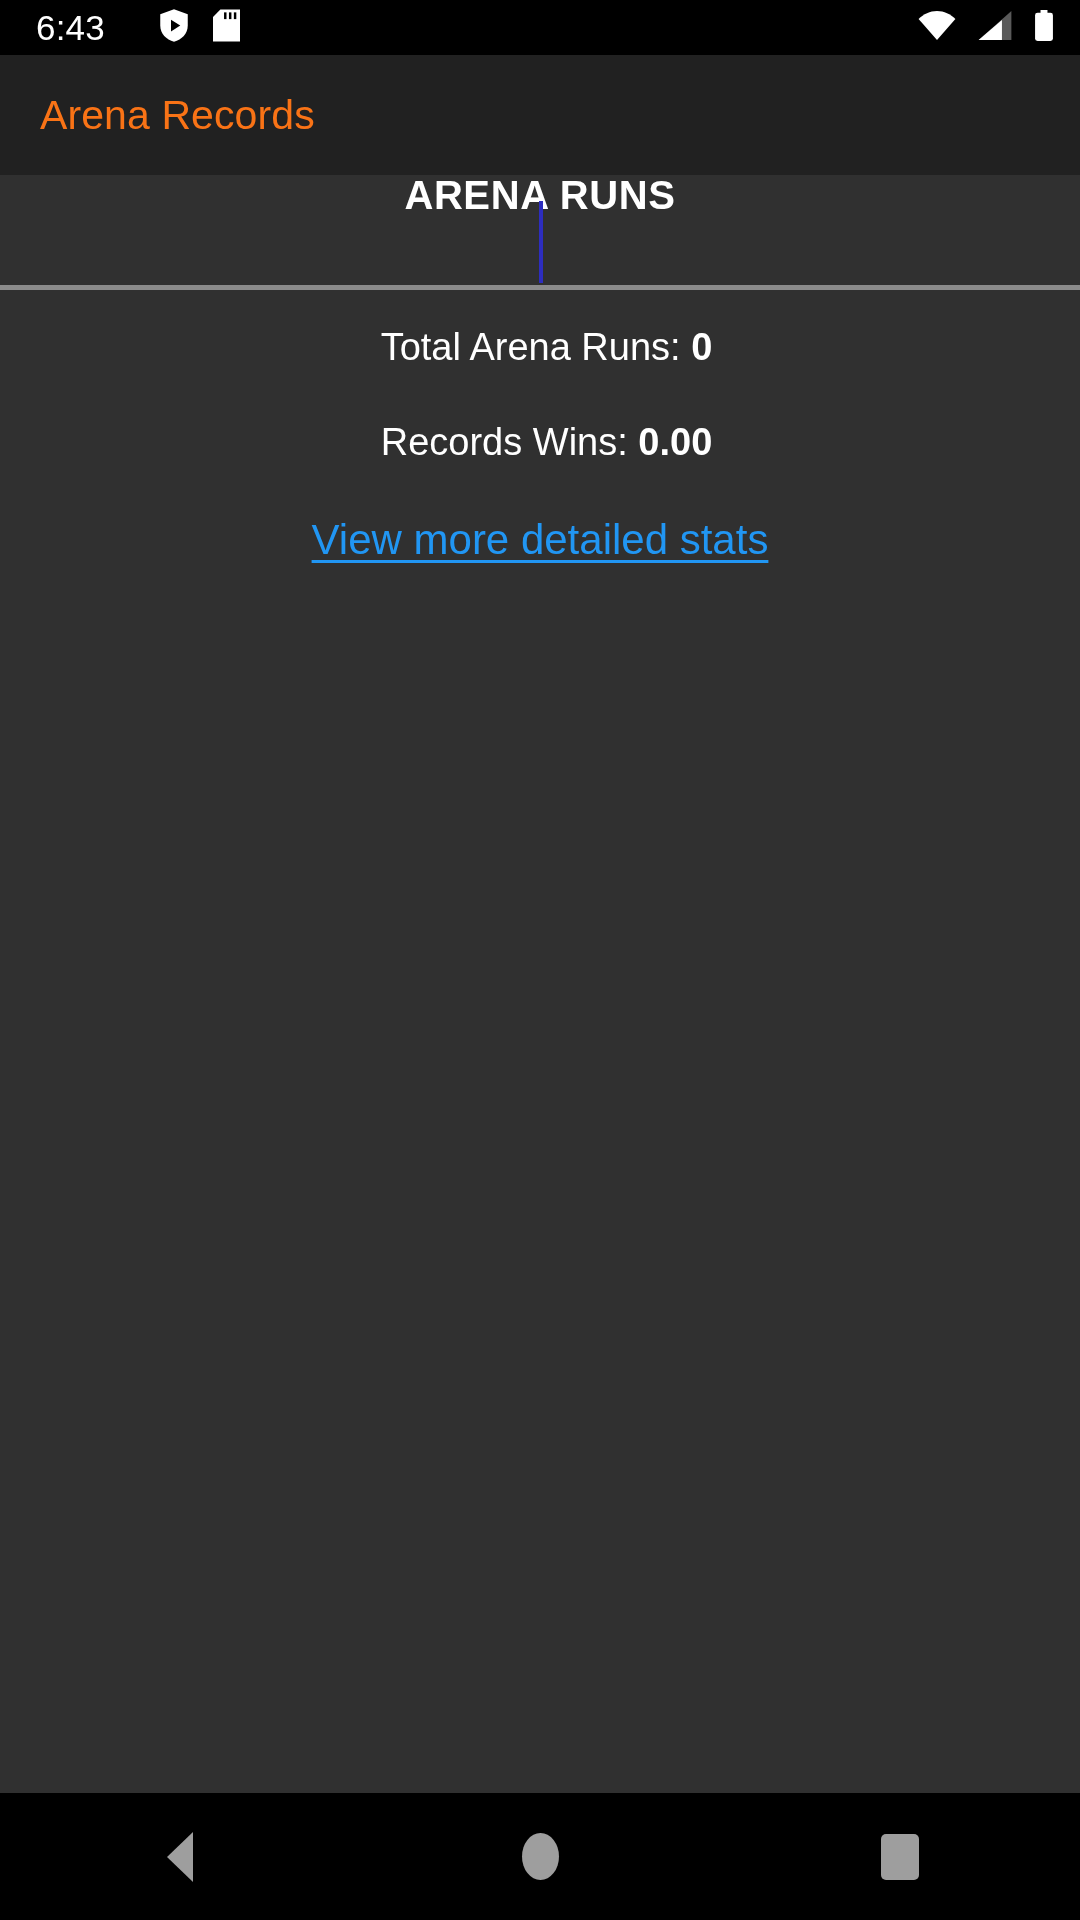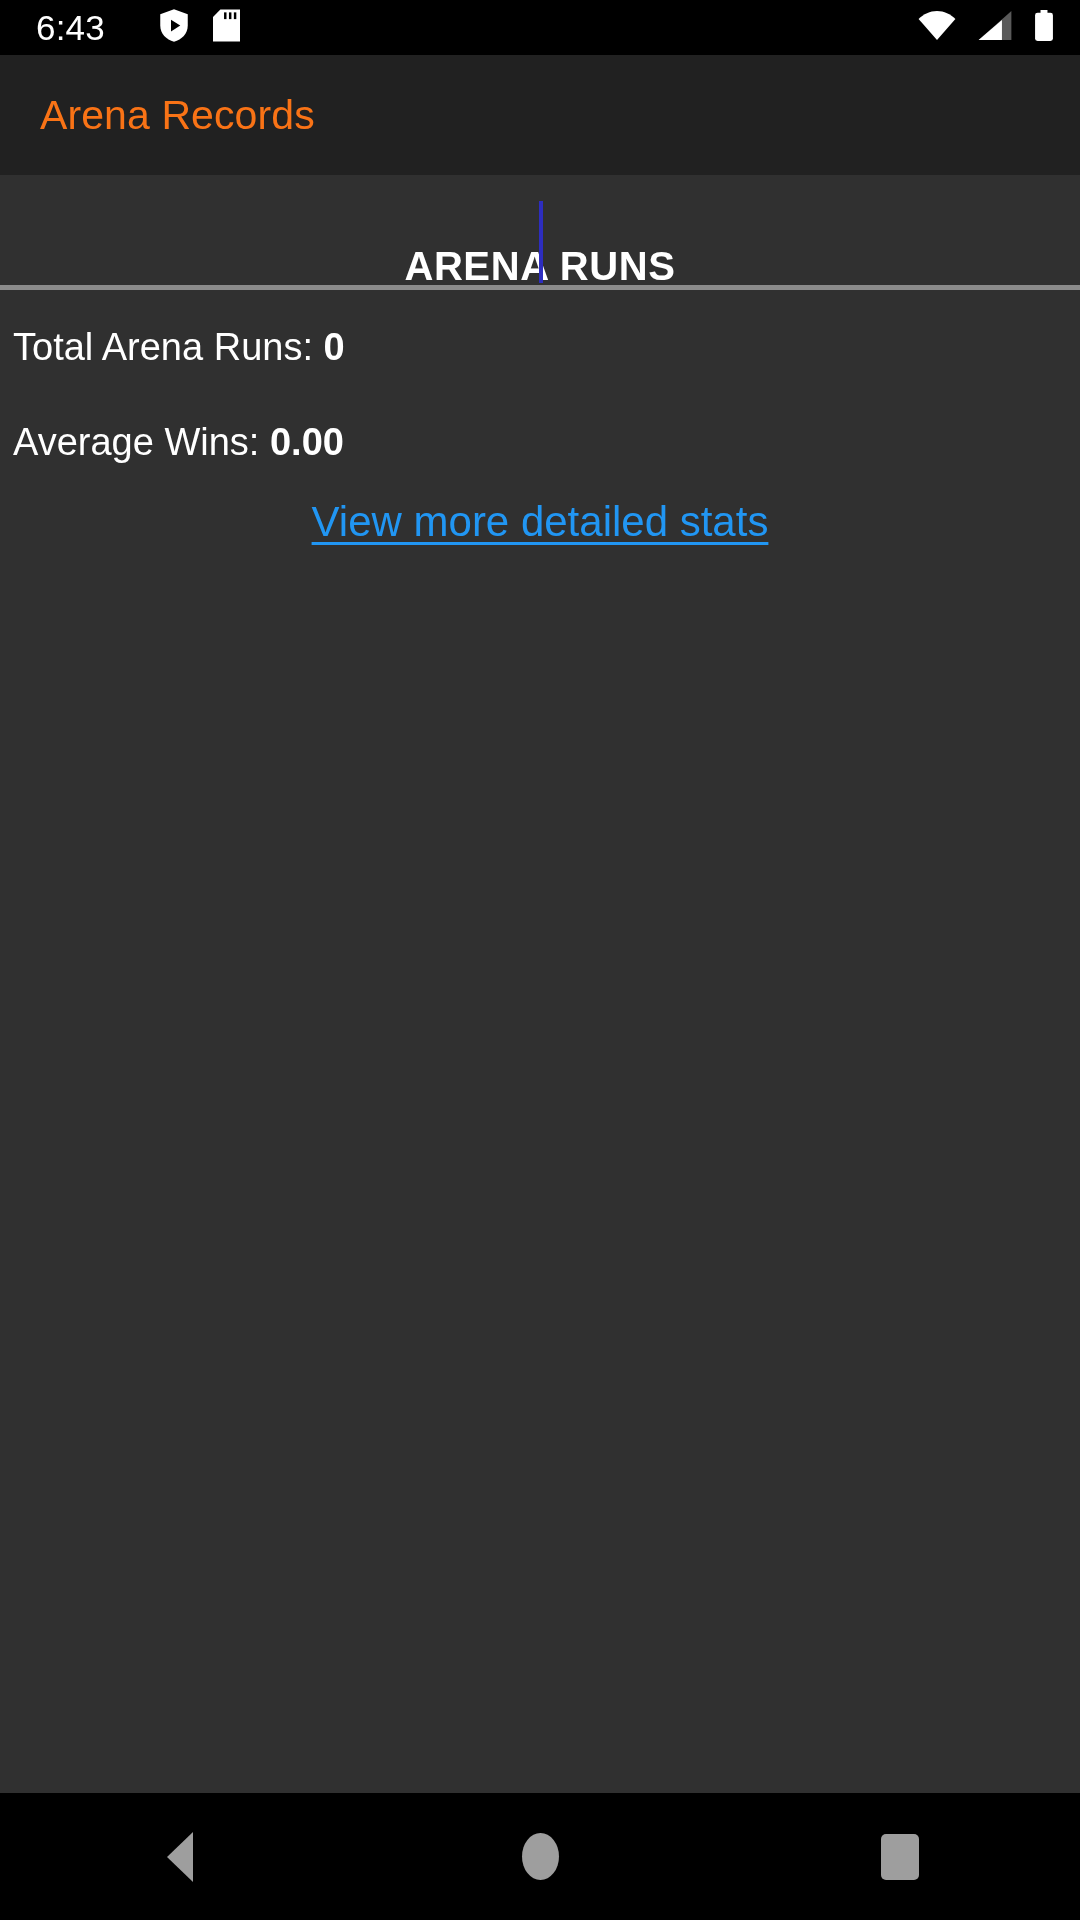--- a/index.html
+++ b/index.html
@@ -53,21 +53,21 @@
   
   #tab-bar {
     position:relative;
     height:115px; flex:0 0 115px;
     background:#303030;
     display:flex;
   }
   .tab {
     flex:1 1 50%;
     position:relative;
-    display:flex; align-items:flex-end; justify-content:center;
+    display:flex; align-items:flex-start; justify-content:center;
     cursor:pointer;
   }
   .tab-label {
     color:#ffffff;
     font-size:40px;
     font-weight:700;
     letter-spacing:0.6px;
     line-height:1;
     text-transform:uppercase;
     padding-bottom:4px;
@@ -100,28 +100,29 @@
     background:#303030;
     padding:0;
     position:relative;
     overflow:hidden;
   }
   .stat-row {
     color:#ffffff;
     font-size:38px;
     line-height:1;
     padding-left:13px;
+    text-align:center;
   }
   #stat-total { margin-top:38px; }
   #stat-average { margin-top:57px; }
   .stat-label { font-weight:400; }
   .stat-value { font-weight:700; }
 
   #link-wrap {
-    margin-top:40px;
+    margin-top:58px;
     display:flex; justify-content:center;
   }
   #detail-link {
     color:#2196f3;
     font-size:42px;
     font-weight:400;
     text-decoration:underline;
     text-underline-offset:6px;
     text-decoration-thickness:3px;
     line-height:1;
@@ -217,21 +218,21 @@
     <div id="tab-underline"></div>
   </div>
 
   <div id="content">
 
     <div id="stat-total" class="stat-row">
       <span class="stat-label">Total Arena Runs: </span><span class="stat-value">0</span>
     </div>
 
     <div id="stat-average" class="stat-row">
-      <span class="stat-label">Average Wins: </span><span class="stat-value">0.00</span>
+      <span class="stat-label">Records Wins: </span><span class="stat-value">0.00</span>
     </div>
 
     <div id="link-wrap">
       <span id="detail-link">View more detailed stats</span>
     </div>
 
   </div>
 
   <div id="nav-bar">
     <div class="nav-btn">

